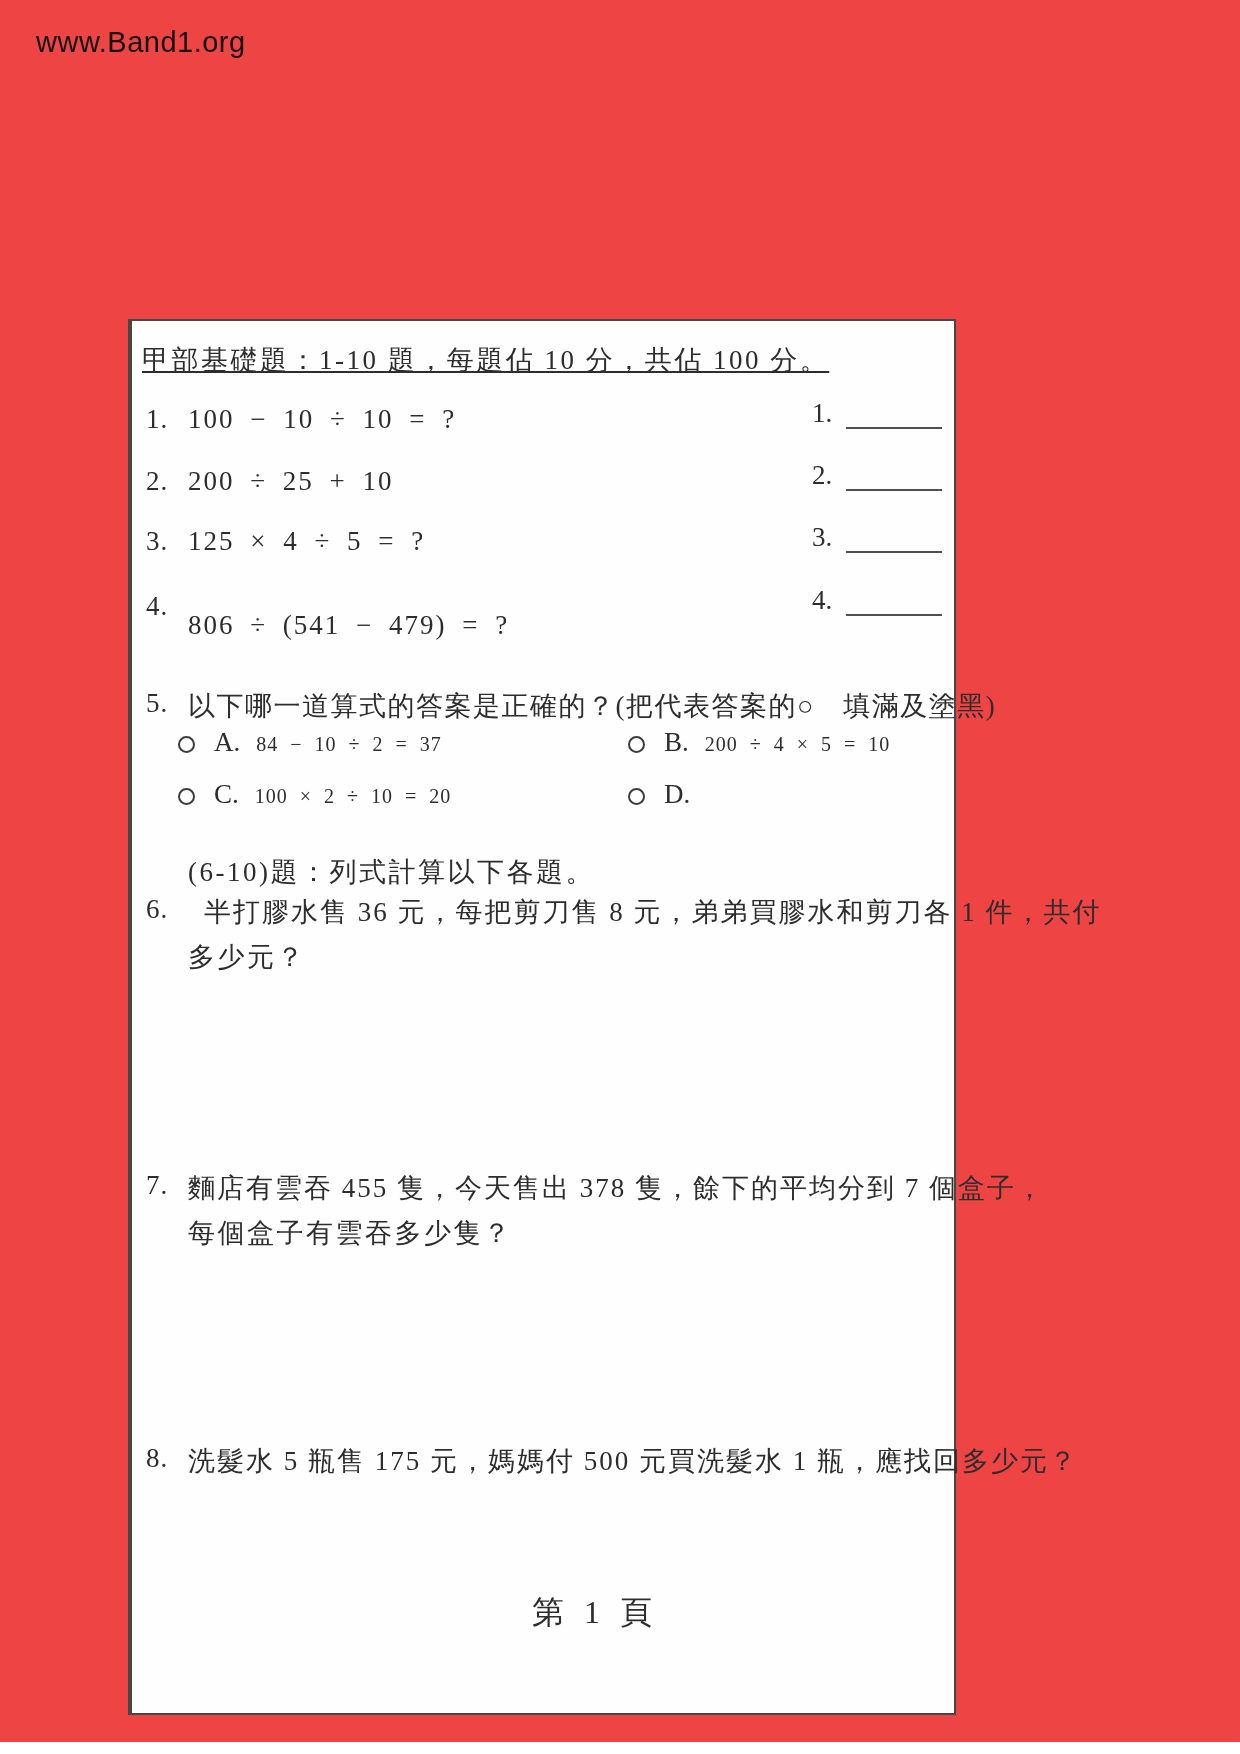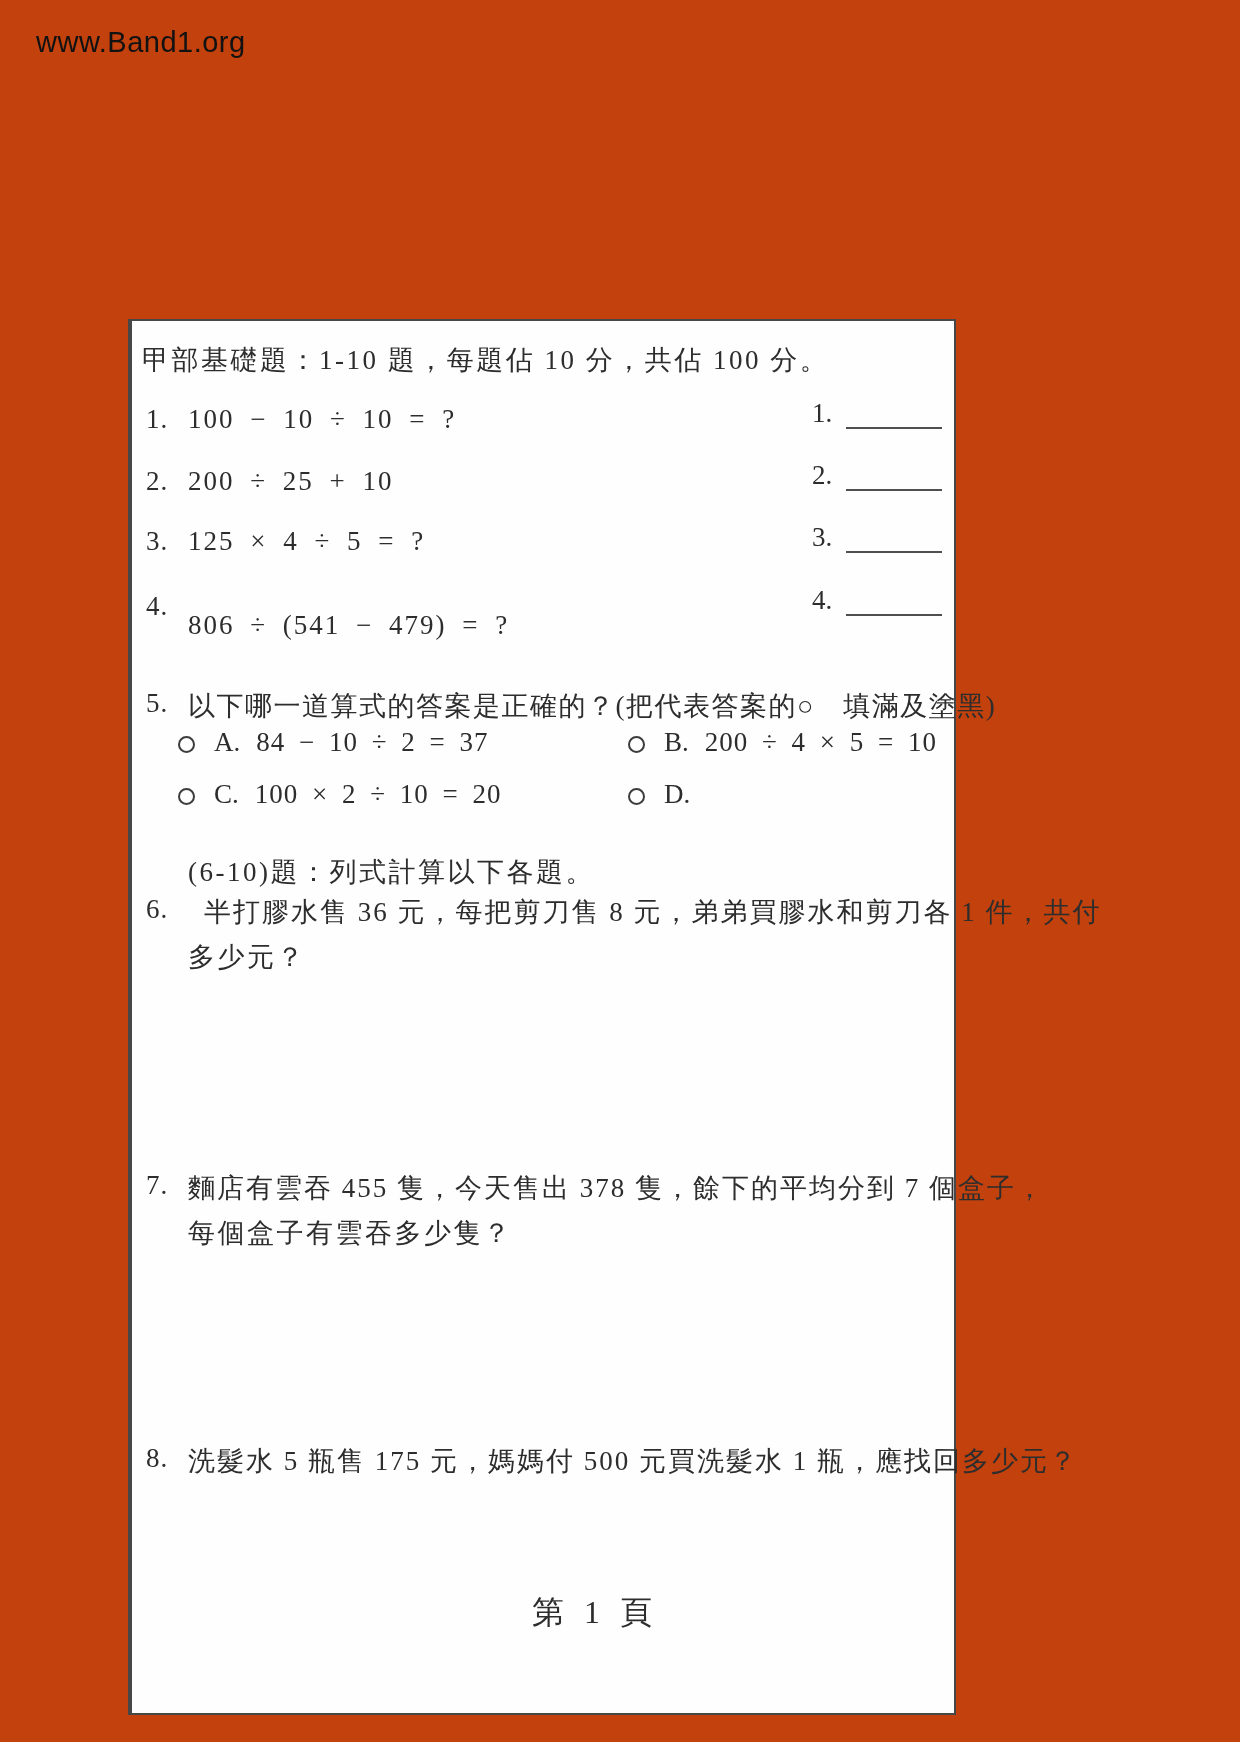--- a/index.html
+++ b/index.html
@@ -1,21 +1,21 @@
 <!DOCTYPE html>
 <html><head>
 <meta charset="utf-8">
 <style>
   * { margin: 0; padding: 0; box-sizing: border-box; }
   html, body { background: #ffffff; }
   .page {
     position: relative;
     width: 1240px;
     height: 1742px;
-    background: #c2410c;
+    background: #ef4444;
     overflow: hidden;
     font-family: "Liberation Serif", "DejaVu Serif", serif;
     color: #2d2d2d;
   }
   .watermark {
     position: absolute;
     left: 36px;
     top: 26px;
     font-family: "Liberation Sans", "DejaVu Sans", sans-serif;
     font-size: 29px;
@@ -68,21 +68,21 @@
     margin-top: 4px;
     background: transparent;
   }
   .opt-label {
     font-size: 27px;
     margin-left: 19px;
     margin-right: 16px;
     color: #2d2d2d;
   }
   .opt-expr {
-    font-size: 27px;
+    font-size: 20px;
     letter-spacing: 1px;
     word-spacing: 6px;
     color: #2d2d2d;
   }
   .footer {
     position: absolute;
     left: 400px;
     top: 1270px;
     width: 170px;
     text-align: left;
@@ -93,21 +93,21 @@
 </style>
 </head>
 <body>
 
 <div class="page">
 
   <div class="watermark">www.Band1.org</div>
 
   <div class="paper-box">
 
-    <div class="abs cjk" style="left:10px; top:21px;">甲部基礎題：1-10 題，每題佔 10 分，共佔 100 分。</div>
+    <div class="abs cjk" style="left:10px; top:21px;text-decoration:underline;">甲部基礎題：1-10 題，每題佔 10 分，共佔 100 分。</div>
 
     <div class="abs qnum" style="left:14px; top:83px;">1.</div>
     <div class="abs expr" style="left:56px; top:83px;">100  −  10 ÷ 10  =  ?</div>
     <div class="abs answer-slot" style="left:680px; top:76px;">
       <span class="answer-num">1.</span>
       <span class="blank-line"></span>
     </div>
 
     <div class="abs qnum" style="left:14px; top:145px;">2.</div>
     <div class="abs expr" style="left:56px; top:145px;text-align:center;">200  ÷  25  +  10</div>

